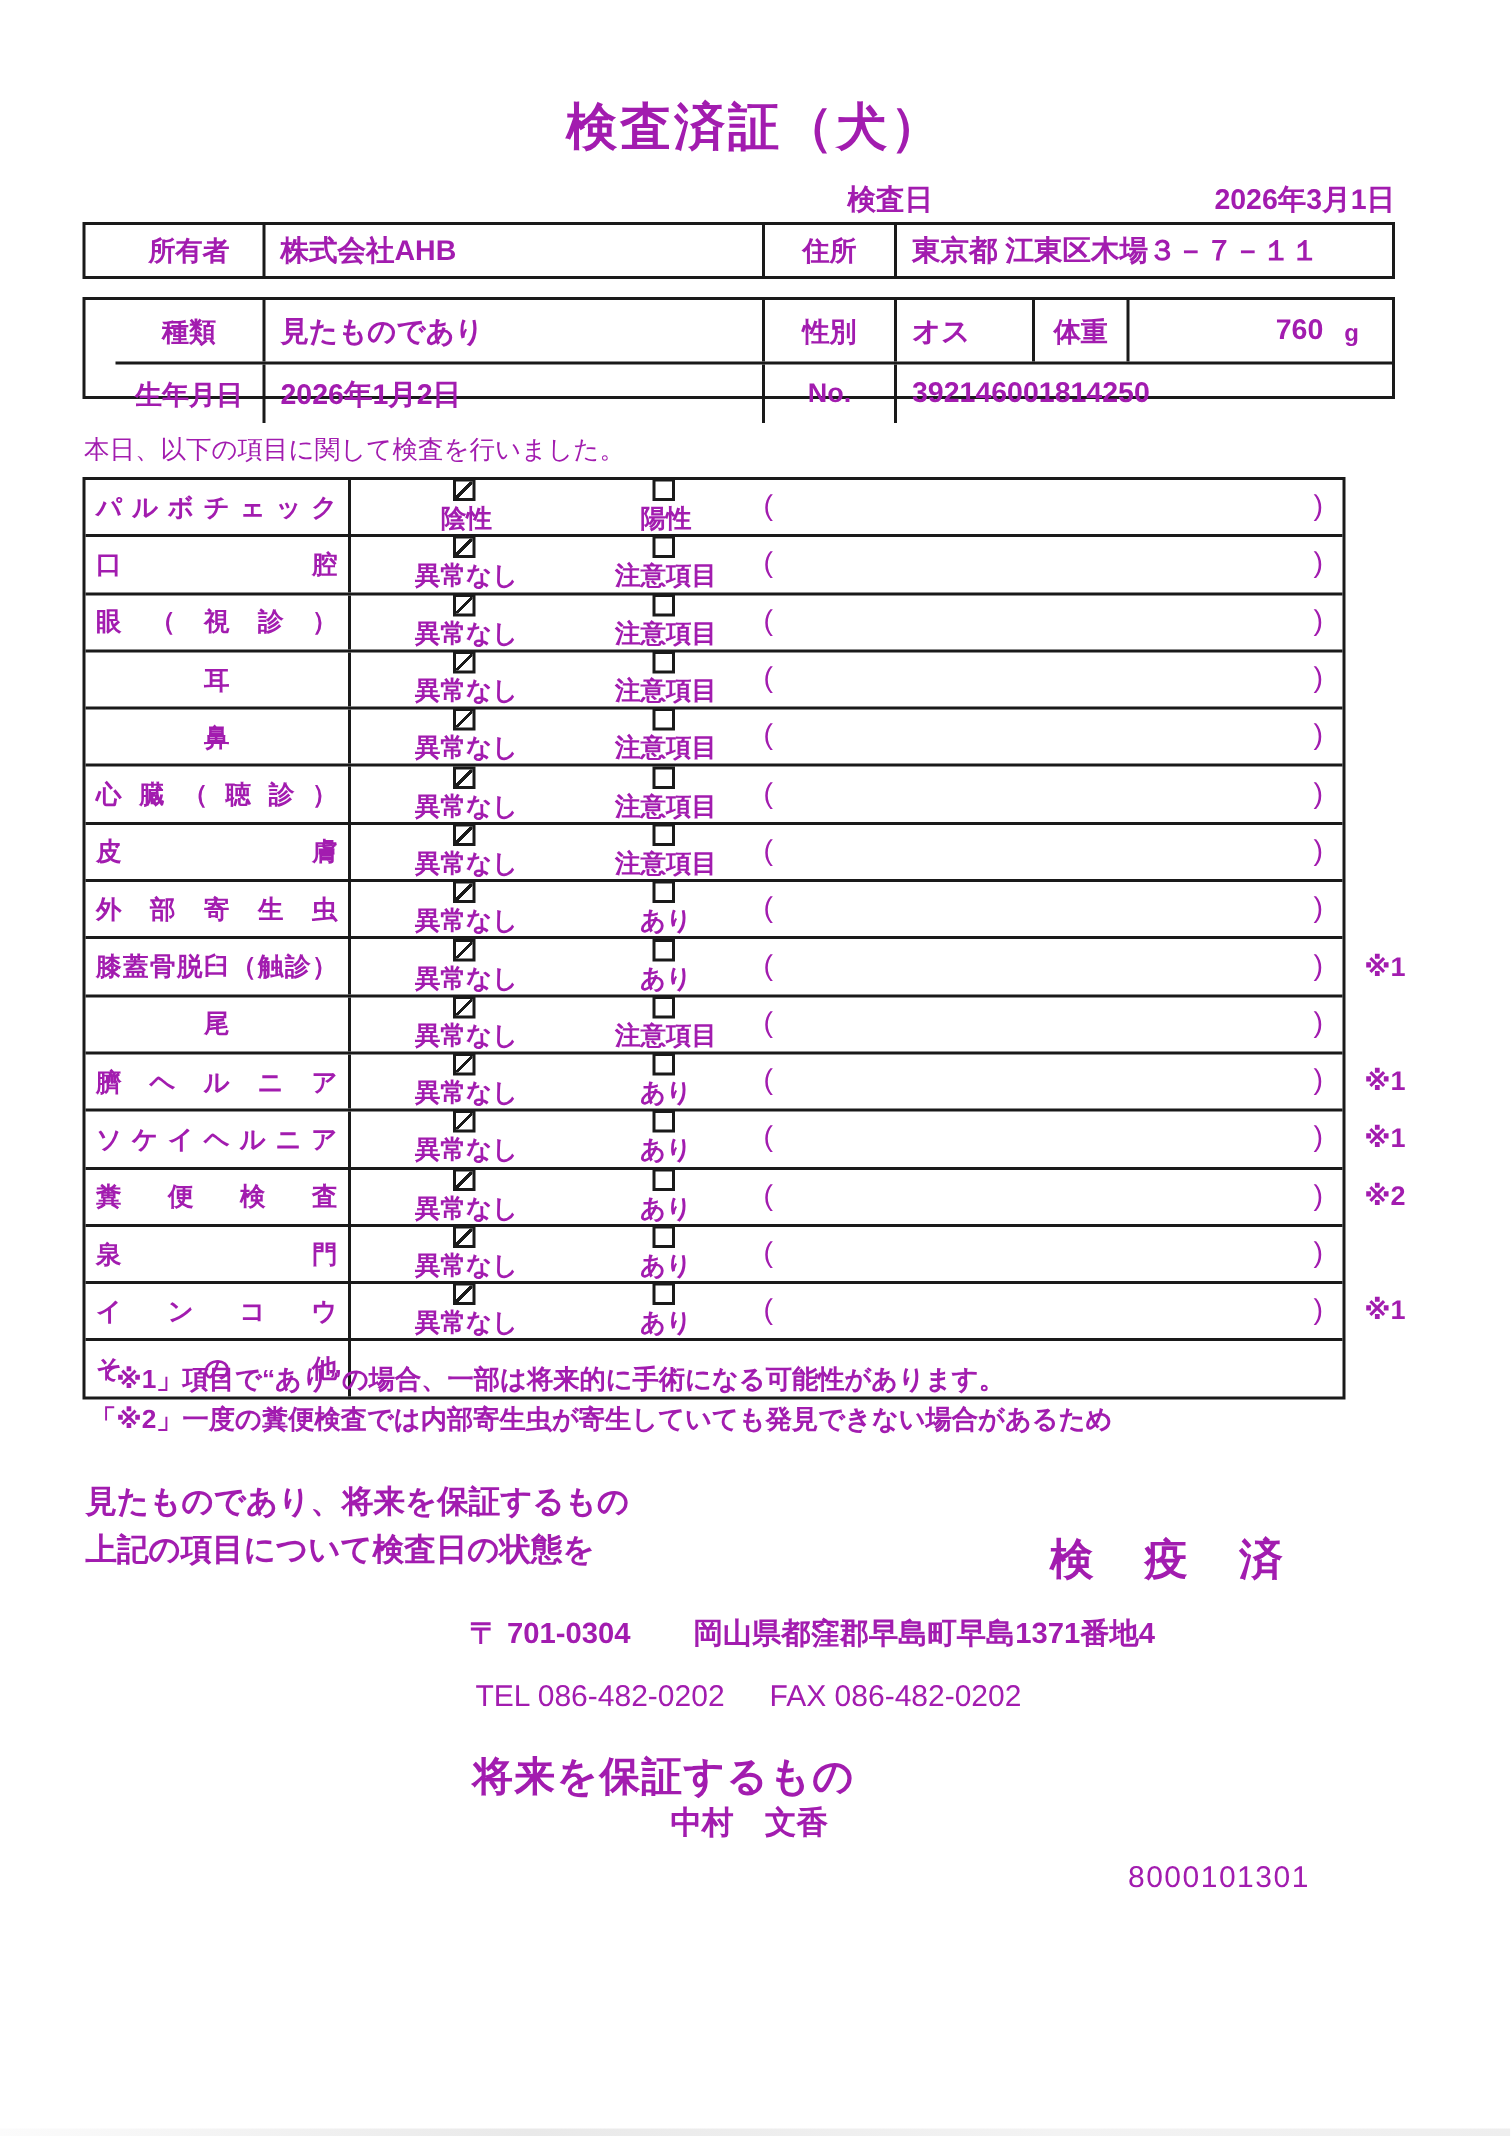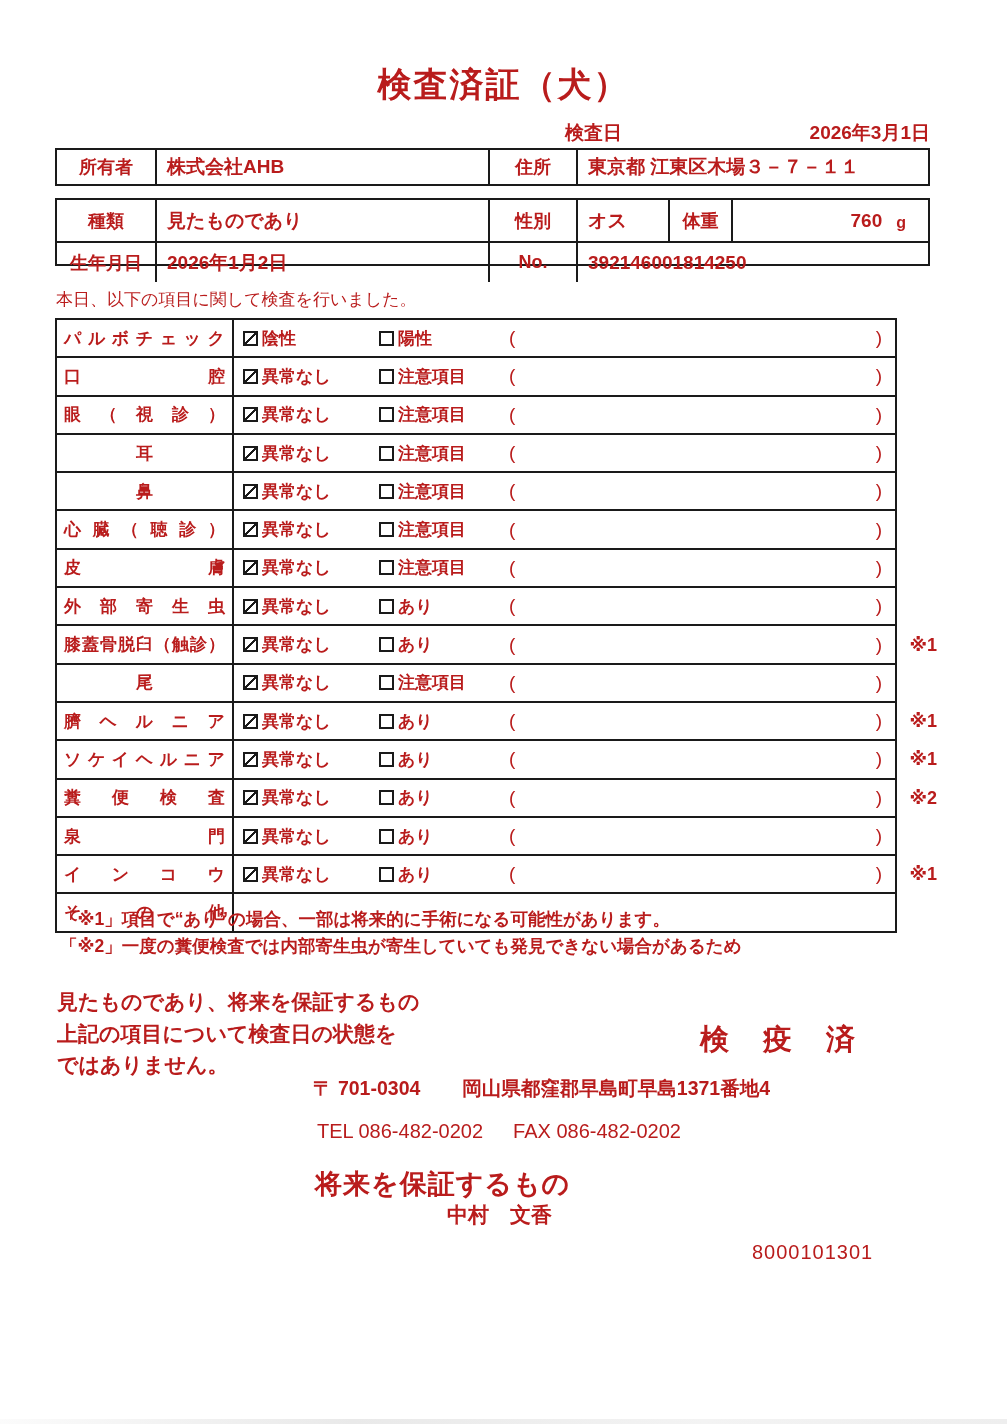--- a/index.html
+++ b/index.html
@@ -1,28 +1,28 @@
 <!DOCTYPE html>
 <html><head>
 <meta charset="utf-8">
 <style>
   html,body{margin:0;padding:0;background:#fff;}
   .page{
     position:relative;width:1007px;height:1424px;background:#fff;
     font-family:"Liberation Sans","DejaVu Sans",sans-serif;
-    color:#b91c1c;overflow:hidden;
+    color:#a21caf;overflow:hidden;
   }
   
   .doc-title{position:absolute;top:62px;left:0;width:1007px;text-align:center;
     font-size:34px;font-weight:700;letter-spacing:2px;}
   
   .insp-row{position:absolute;top:120px;left:565px;width:365px;display:flex;
     justify-content:space-between;align-items:center;font-size:19px;font-weight:600;}
   
-  .tbl{position:absolute;left:55px;width:875px;border:2.5px solid #1a1a1a;box-sizing:border-box;}
+  .tbl{position:absolute;left:55px;width:875px;border:2.5px solid #1a1a1a;box-sizing:border-box;padding-left:20px;}
   .tbl-row{display:grid;align-items:center;}
   .cell{height:100%;display:flex;align-items:center;box-sizing:border-box;overflow:hidden;}
   .cell.lbl{justify-content:center;font-size:18px;font-weight:600;}
   .cell.val{padding-left:10px;font-size:19px;font-weight:600;}
   .br{border-right:2px solid #1a1a1a;}
   .bb{border-bottom:2px solid #1a1a1a;}
   .tbl1{top:148px;height:38px;}
   .tbl1 .tbl-row{grid-template-columns:100px 333px 88px 1fr;height:100%;}
   .tbl2{top:198px;height:68px;}
   .tbl2 .row1{grid-template-columns:100px 333px 88px 92px 63px 1fr;height:41px;}
@@ -34,21 +34,21 @@
   
   .check-table{position:absolute;left:55px;top:318px;width:842px;
     border:2.5px solid #1a1a1a;box-sizing:border-box;}
   .ct-row{display:flex;height:36.3px;border-top:2px solid #1a1a1a;position:relative;}
   .ct-row:first-child{border-top:none;}
   .ct-label{width:161px;border-right:2px solid #1a1a1a;display:flex;align-items:center;
     padding:0 7px;box-sizing:content-box;font-size:17px;font-weight:600;}
   .char-justify{flex:1;display:flex;justify-content:space-between;align-items:center;}
   .char-justify.single{justify-content:center;}
   .ct-content{flex:1;display:flex;align-items:center;padding-left:9px;font-size:17px;font-weight:600;}
-  .opt{display:flex;align-items:center;}
+  .opt{display:flex;align-items:center;flex-direction:column;}
   .opt1{width:136px;} .opt2{width:130px;}
   .cb{width:15px;height:15px;border:2px solid #1a1a1a;display:inline-block;margin-right:4px;
     box-sizing:border-box;flex:0 0 auto;}
   .cb.checked{background:linear-gradient(135deg,transparent 43%,#1a1a1a 43%,#1a1a1a 57%,transparent 57%);}
   .paren{font-size:19px;font-weight:500;}
   .paren-close{margin-left:auto;margin-right:13px;}
   .ct-note{position:absolute;right:-42px;top:50%;transform:translateY(-50%);
     font-size:18px;font-weight:700;white-space:nowrap;}
   
   .footnotes{position:absolute;left:60px;top:906px;font-size:17.5px;font-weight:600;line-height:27px;}
@@ -472,21 +472,20 @@
     </div>
 
   <div class="footnotes">
     <div>「※1」項目で“あり”の場合、一部は将来的に手術になる可能性があります。</div>
     <div>「※2」一度の糞便検査では内部寄生虫が寄生していても発見できない場合があるため</div>
   </div>
 
   <div class="disclaimer">
     <div>見たものであり、将来を保証するもの</div>
     <div>上記の項目について検査日の状態を</div>
-    <div>ではありません。</div>
   </div>
 
   <div class="stamp">検 疫 済</div>
 
   <div class="postal-row">
     <span>〒 701-0304</span>
     <span class="addr">岡山県都窪郡早島町早島1371番地4</span>
   </div>
 
   <div class="tel-row">

